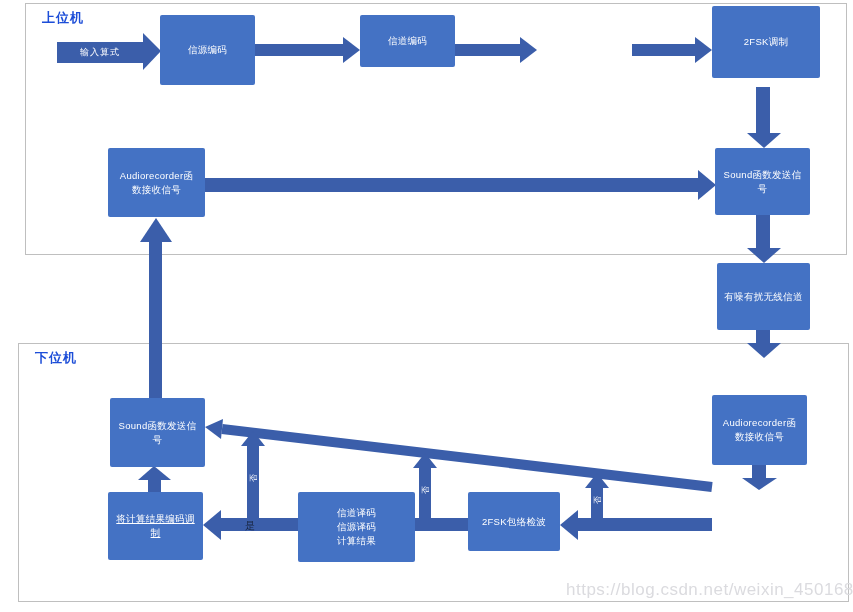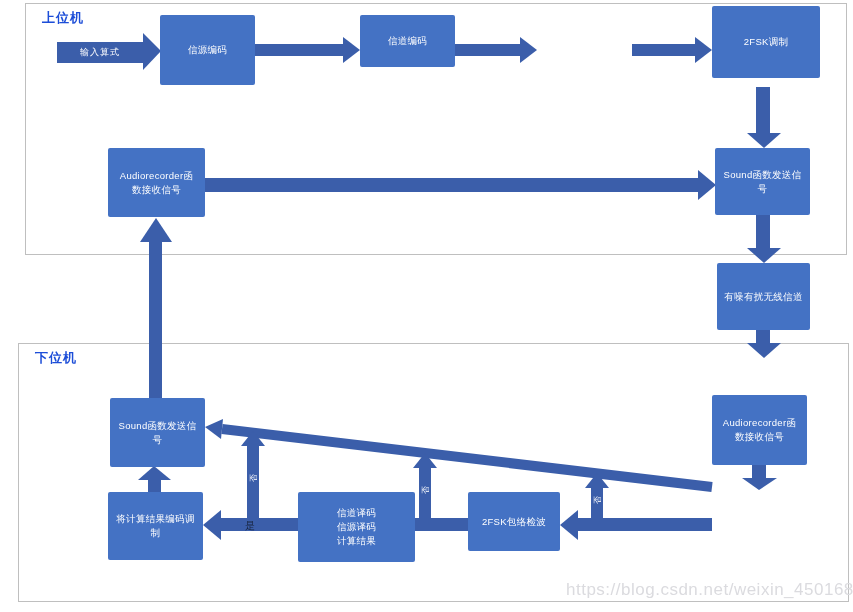--- a/index.html
+++ b/index.html
@@ -122,21 +122,21 @@
 数接收信号</div>
   <div class="node" style="left:715px;top:148px;width:95px;height:67px;">Sound函数发送信
 号</div>
   <div class="node" style="left:717px;top:263px;width:93px;height:67px;">有噪有扰无线信道</div>
   <div class="node" style="left:712px;top:395px;width:95px;height:70px;">Audiorecorder函
 数接收信号</div>
   <div class="node" style="left:468px;top:492px;width:92px;height:59px;">2FSK包络检波</div>
   <div class="node" style="left:298px;top:492px;width:117px;height:70px;">信道译码
 信源译码
 计算结果</div>
-  <div class="node" style="left:108px;top:492px;width:95px;height:68px;">将计算结果编码调
+  <div class="node" style="left:108px;top:492px;width:95px;height:68px;text-decoration:underline;">将计算结果编码调
 制</div>
   <div class="node" style="left:110px;top:398px;width:95px;height:69px;">Sound函数发送信
 号</div>
 
   <div class="edge-label lbl-input">输入算式</div>
   <div class="edge-label lbl-yes">是</div>
   <div class="edge-label lbl-no lbl-no1">否</div>
   <div class="edge-label lbl-no lbl-no2">否</div>
   <div class="edge-label lbl-no lbl-no3">否</div>
 

